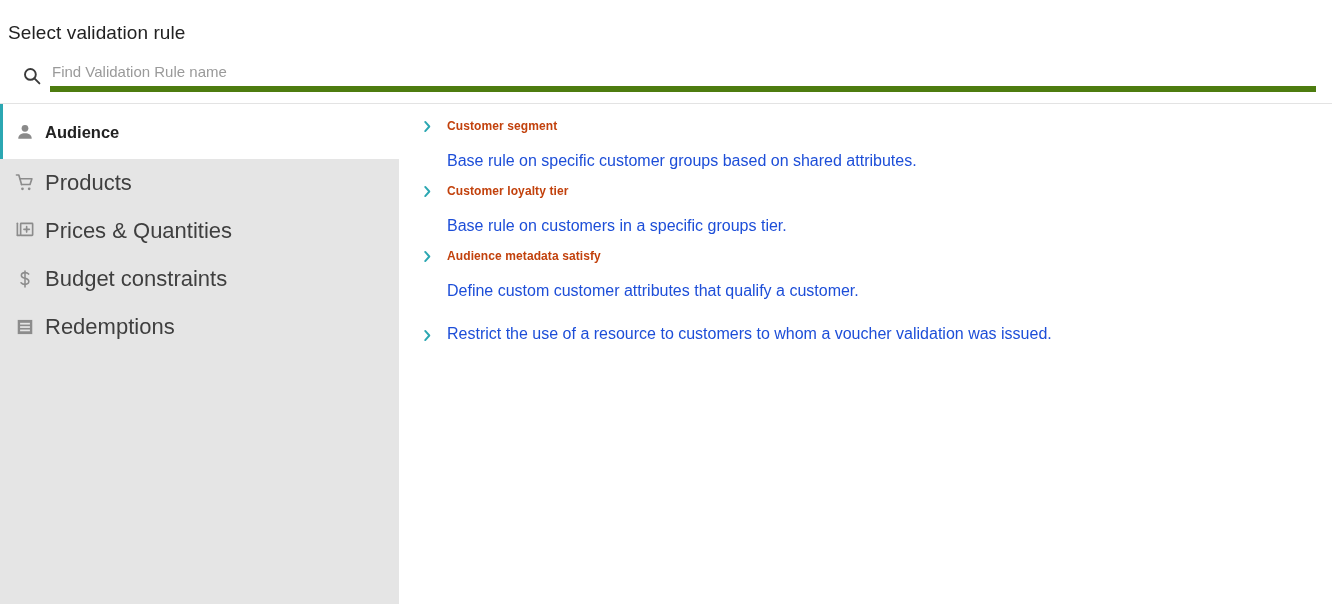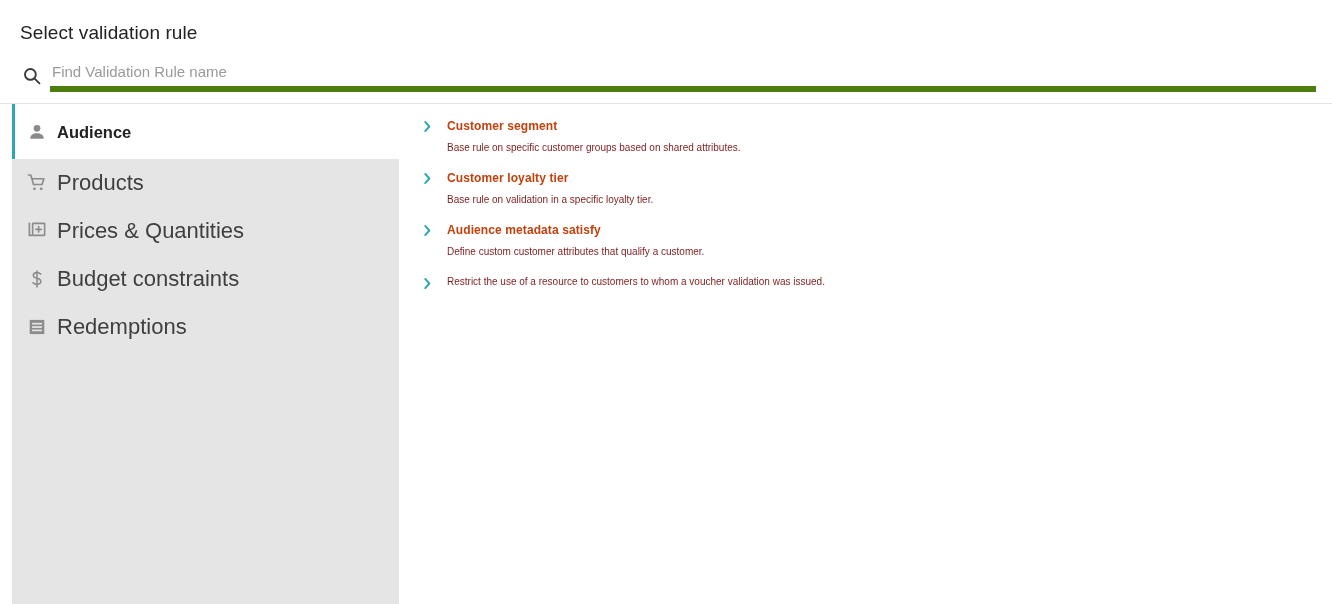--- a/index.html
+++ b/index.html
@@ -15,21 +15,21 @@
   .screen {
     position: relative;
     width: 1332px;
     height: 604px;
     background: #ffffff;
   }
 
   
   .page-title {
     position: absolute;
-    left: 20px;
+    left: 8px;
     top: 21px;
     font-size: 19px;
     line-height: 24px;
     color: #222222;
     font-weight: 400;
     letter-spacing: 0.1px;
     white-space: nowrap;
   }
 
   
@@ -73,21 +73,21 @@
     left: 0;
     top: 103px;
     width: 1332px;
     height: 1px;
     background: #e3e3e3;
   }
 
   
   .sidebar {
     position: absolute;
-    left: 12px;
+    left: 0;
     top: 104px;
     width: 399px;
     height: 500px;
     background: #e5e5e5;
   }
   .sidebar-item {
     position: relative;
     display: flex;
     align-items: center;
     height: 48px;
@@ -152,24 +152,24 @@
     align-items: center;
   }
   .rule-title {
     font-size: 12px;
     font-weight: bold;
     color: #c2410c;
     line-height: 22px;
     letter-spacing: 0.1px;
   }
   .rule-desc {
-    font-size: 10px;
-    color: #7f1d1d;
+    font-size: 16px;
+    color: #1d4ed8;
     line-height: 20px;
-    margin-top: 1px;
+    margin-top: 14px;
   }
 </style>
 </head>
 <body>
 
 <div class="screen">
 
   <div class="page-title">Select validation rule</div>
 
   <div class="search-row">
@@ -258,21 +258,21 @@
       <div class="rule-desc">Base rule on specific customer groups based on shared attributes.</div>
     </div>
 
     <div class="rule-row">
       <span class="rule-chevron">
         <svg viewBox="0 0 12 16" width="11" height="15" fill="none" stroke="currentColor" stroke-width="2.1">
           <polyline points="3.5,3 8,8 3.5,13" stroke-linecap="round" stroke-linejoin="round"></polyline>
         </svg>
       </span>
       <div class="rule-title">Customer loyalty tier</div>
-      <div class="rule-desc">Base rule on validation in a specific loyalty tier.</div>
+      <div class="rule-desc">Base rule on customers in a specific groups tier.</div>
     </div>
 
     <div class="rule-row">
       <span class="rule-chevron">
         <svg viewBox="0 0 12 16" width="11" height="15" fill="none" stroke="currentColor" stroke-width="2.1">
           <polyline points="3.5,3 8,8 3.5,13" stroke-linecap="round" stroke-linejoin="round"></polyline>
         </svg>
       </span>
       <div class="rule-title">Audience metadata satisfy</div>
       <div class="rule-desc">Define custom customer attributes that qualify a customer.</div>

